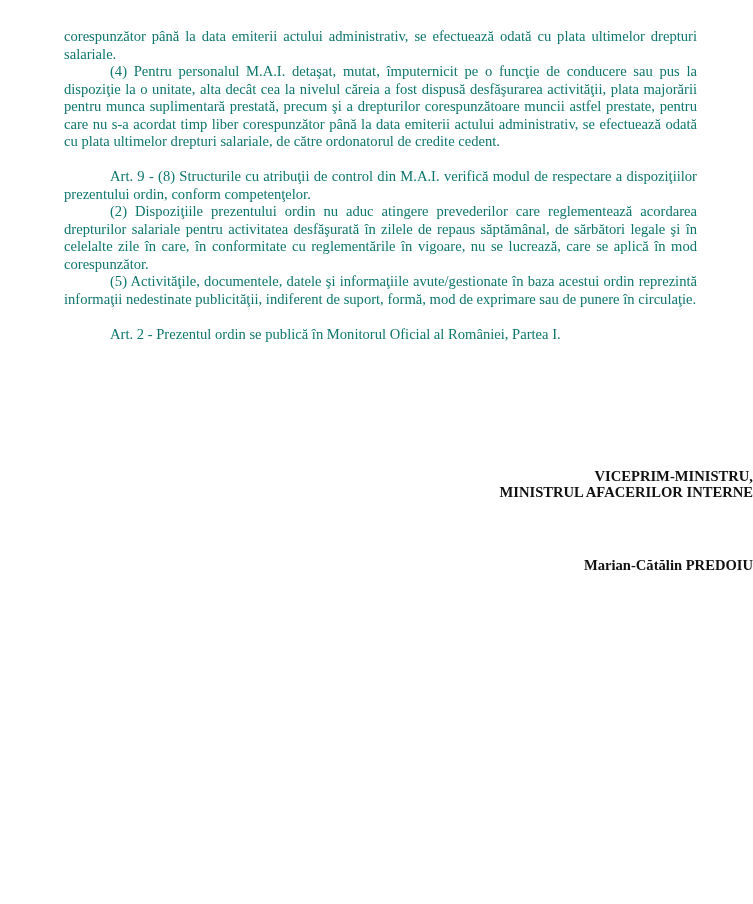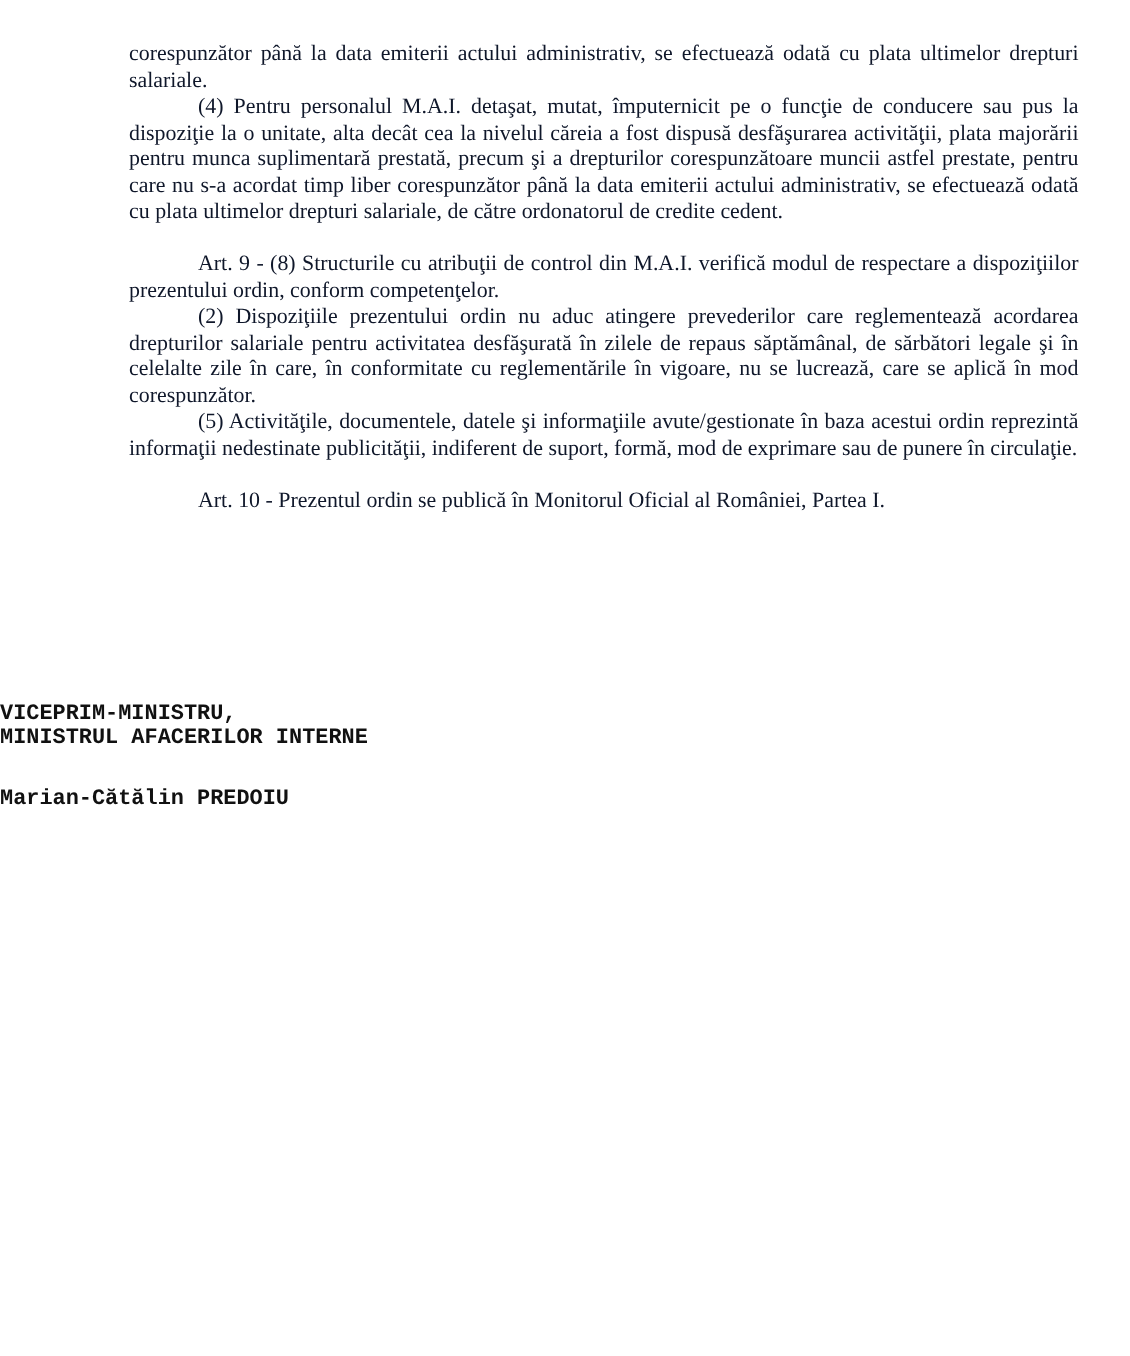--- a/index.html
+++ b/index.html
@@ -1,39 +1,39 @@
 <!DOCTYPE html>
 <html><head>
 <meta charset="utf-8">
 <style>
   html, body { margin: 0; padding: 0; background: #ffffff; }
   body { width: 753px; height: 904px; position: relative; overflow: hidden; }
   .page {
     position: absolute; left: 64px; top: 28px; width: 633px;
     font-family: "Liberation Serif", serif; font-size: 14.6px; line-height: 17.5px;
-    color: #0f172a; text-align: justify; margin-left: 22px;
+    color: #0f766e; text-align: justify;
   }
   .page p { margin: 0; }
   .indent { text-indent: 46px; }
   .gap { height: 17.5px; }
   b { font-weight: normal; }
   .sign {
-    position: absolute; left: 0; width: 753px; text-align: left;
-    font-family: Liberation Mono, monospace; font-weight: bold; font-size: 14.6px; color: #111111;
+    position: absolute; left: 0; width: 753px; text-align: right;
+    font-family: Liberation Serif, serif; font-weight: bold; font-size: 14.6px; color: #111111;
   }
 </style>
 </head>
 <body>
 
 <div class="page">
   <p>corespunzător până la data emiterii actului administrativ, se efectuează odată cu plata ultimelor drepturi salariale.</p>
   <p class="indent">(4) Pentru personalul M.A.I. detaşat, mutat, împuternicit pe o funcţie de conducere sau pus la dispoziţie la o unitate, alta decât cea la nivelul căreia a fost dispusă desfăşurarea activităţii, plata majorării pentru munca suplimentară prestată, precum şi a drepturilor corespunzătoare muncii astfel prestate, pentru care nu s-a acordat timp liber corespunzător până la data emiterii actului administrativ, se efectuează odată cu plata ultimelor drepturi salariale, de către ordonatorul de credite cedent.</p>
   <div class="gap"></div>
   <p class="indent"><b>Art. 9</b><span> - (8) Structurile cu atribuţii de control din M.A.I. verifică modul de respectare a dispoziţiilor prezentului ordin, conform competenţelor.</span></p>
   <p class="indent">(2) Dispoziţiile prezentului ordin nu aduc atingere prevederilor care reglementează acordarea drepturilor salariale pentru activitatea desfăşurată în zilele de repaus săptămânal, de sărbători legale şi în celelalte zile în care, în conformitate cu reglementările în vigoare, nu se lucrează, care se aplică în mod corespunzător.</p>
   <p class="indent">(5) Activităţile, documentele, datele şi informaţiile avute/gestionate în baza acestui ordin reprezintă informaţii nedestinate publicităţii, indiferent de suport, formă, mod de exprimare sau de punere în circulaţie.</p>
   <div class="gap"></div>
-  <p class="indent"><b>Art. 10</b><span> - Prezentul ordin se publică în Monitorul Oficial al României, Partea I.</span></p>
+  <p class="indent"><b>Art. 2</b><span> - Prezentul ordin se publică în Monitorul Oficial al României, Partea I.</span></p>
 </div>
 
 <div class="sign" style="top:468px;">VICEPRIM-MINISTRU,</div>
 <div class="sign" style="top:484px;">MINISTRUL AFACERILOR INTERNE</div>
-<div class="sign" style="top:525px;">Marian-Cătălin PREDOIU</div>
+<div class="sign" style="top:557px;">Marian-Cătălin PREDOIU</div>
 
 </body></html>

